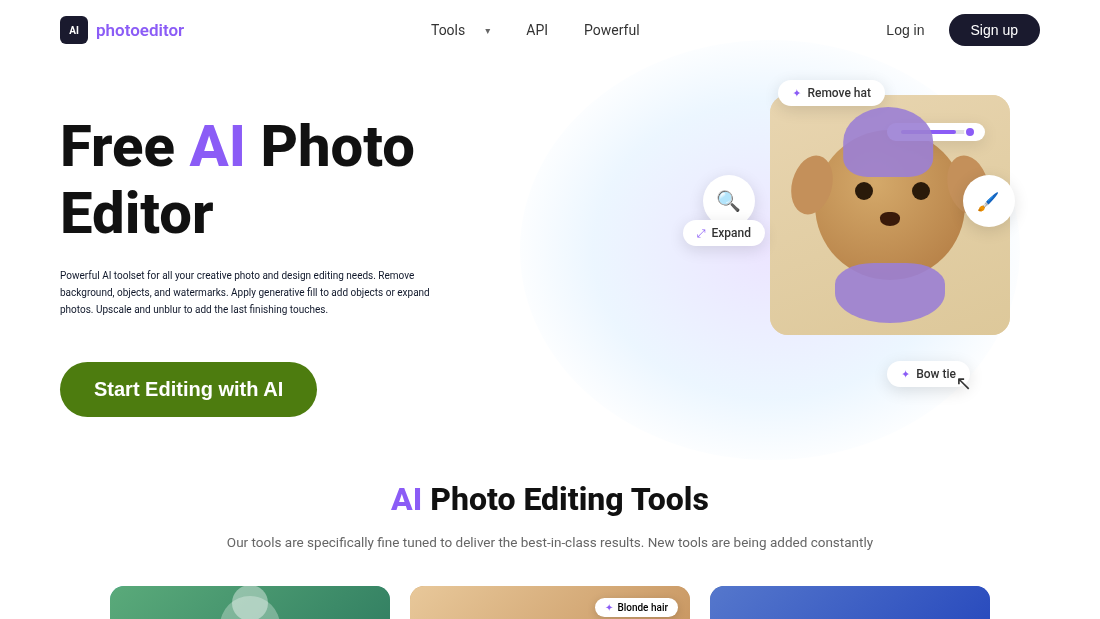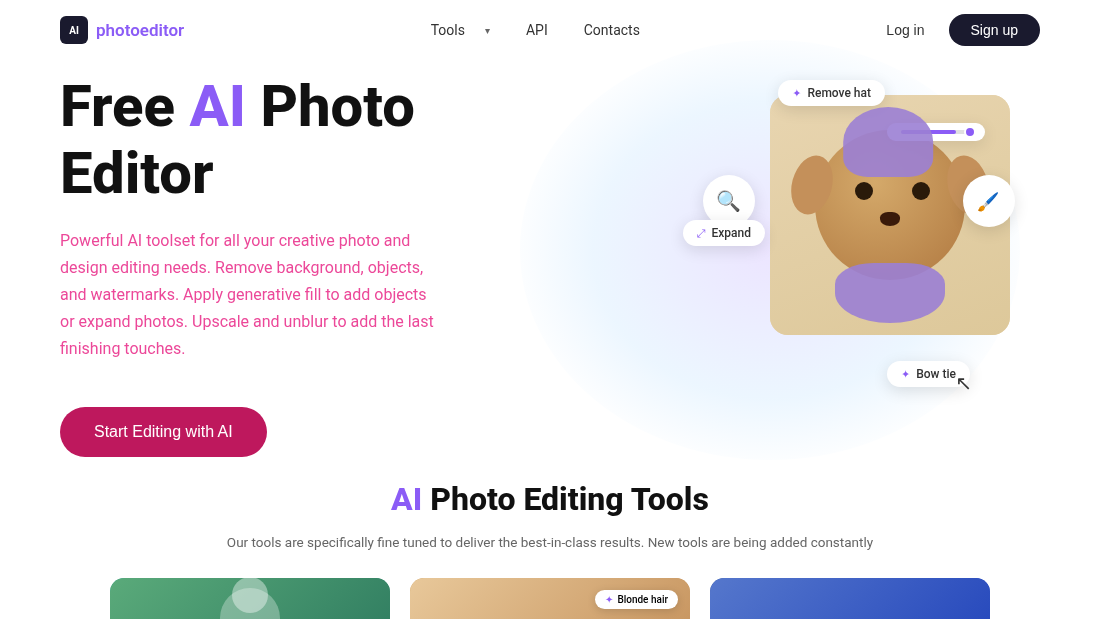--- a/index.html
+++ b/index.html
@@ -116,34 +116,34 @@
       font-size: 58px;
       font-weight: 800;
       line-height: 1.15;
       color: #111;
       margin-bottom: 20px;
     }
     .hero-title .ai-text {
       color: #8b5cf6;
     }
     .hero-desc {
-      font-size: 16px;
-      color: #ec4899;
+      font-size: 10px;
+      color: #0f172a;
       line-height: 1.7;
       max-width: 380px;
       margin-bottom: 44px;
     }
     .btn-cta {
-      background: #be185d;
+      background: #4d7c0f;
       color: white;
       border: none;
       border-radius: 30px;
       padding: 16px 34px;
-      font-size: 16px;
-      font-weight: 400;
+      font-size: 20px;
+      font-weight: 700;
       cursor: pointer;
     }
 
     
     .hero-right {
       flex: 1;
       position: relative;
       height: 380px;
       z-index: 2;
     }
@@ -283,21 +283,21 @@
       color: #111;
       margin-bottom: 14px;
     }
     .section-title .ai-text {
       color: #8b5cf6;
     }
     .section-desc {
       font-size: 13.5px;
       color: #666;
       line-height: 1.6;
-      margin-bottom: 24px;
+      margin-bottom: 32px;
     }
 
     
     .tools-row {
       display: flex;
       gap: 20px;
       justify-content: center;
     }
     .tool-card {
       width: 280px;
@@ -348,21 +348,21 @@
 
   <div class="nav-links">
     <span class="nav-link">
       <span>Tools</span>
       <span class="chevron">▾</span>
     </span>
     <span class="nav-link">
       <span>API</span>
     </span>
     <span class="nav-link">
-      <span>Contacts</span>
+      <span>Powerful</span>
     </span>
   </div>
 
   <div class="nav-auth">
     <button class="btn-login">Log in</button>
     <button class="btn-signup">Sign up</button>
   </div>
 </nav>
 
 <section class="hero">

